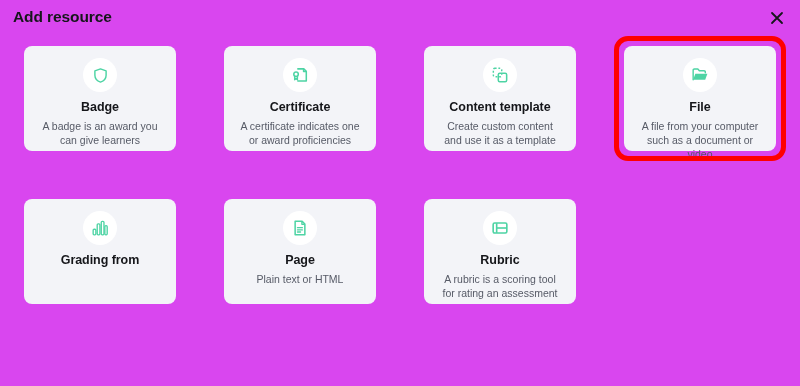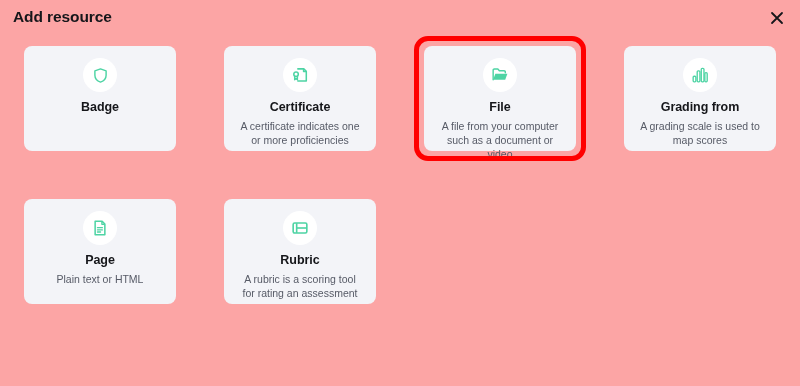--- a/index.html
+++ b/index.html
@@ -5,21 +5,21 @@
   * { box-sizing: border-box; margin: 0; padding: 0; }
   html, body {
     width: 800px; height: 386px;
     background: #ffffff;
     font-family: "Liberation Sans", sans-serif;
     overflow: hidden;
   }
   .modal {
     position: relative;
     width: 800px; height: 386px;
-    background: #fca5a5;
+    background: #d946ef;
     padding: 0;
   }
   .modal-header {
     position: absolute;
     top: 0; left: 0; right: 0;
     height: 40px;
     display: flex;
     align-items: center;
   }
   .modal-title {
@@ -117,35 +117,46 @@
 
   <div class="grid">
 
     <div class="card">
       <div class="icon-circle">
         <svg width="17" height="17" viewBox="0 0 20 20" fill="none">
           <path d="M10 2.2 L16.6 4.6 V9.6 C16.6 13.4 13.7 16.4 10 17.8 C6.3 16.4 3.4 13.4 3.4 9.6 V4.6 Z" stroke="#4ed4a4" stroke-width="1.7" stroke-linejoin="round" stroke-linecap="round"></path>
         </svg>
       </div>
       <div class="card-title">Badge</div>
+      <div class="card-desc">A badge is an award you can give learners</div>
     </div>
 
     <div class="card">
       <div class="icon-circle">
         <svg width="18" height="18" viewBox="0 0 20 20" fill="none">
           <path d="M7.6 3.2 H14.2 L17 6 V16.6 H7.6" stroke="#4ed4a4" stroke-width="1.7" stroke-linejoin="round" stroke-linecap="round"></path>
           <path d="M13.9 3.3 V6.2 H16.9" stroke="#4ed4a4" stroke-width="1.5" stroke-linejoin="round" stroke-linecap="round"></path>
           <circle cx="5.6" cy="9.1" r="2.5" stroke="#4ed4a4" stroke-width="1.7"></circle>
           <path d="M4.1 11.3 V15.2 L5.6 14 L7.1 15.2 V11.3" stroke="#4ed4a4" stroke-width="1.6" stroke-linejoin="round" stroke-linecap="round"></path>
         </svg>
       </div>
       <div class="card-title">Certificate</div>
-      <div class="card-desc">A certificate indicates one or more proficiencies</div>
-    </div>
-
+      <div class="card-desc">A certificate indicates one or award proficiencies</div>
+    </div>
+
+    <div class="card">
+      <div class="icon-circle">
+        <svg width="18" height="18" viewBox="0 0 20 20" fill="none">
+          <rect x="2.6" y="2.6" width="9.3" height="9.3" rx="1.6" stroke="#4ed4a4" stroke-width="1.6" stroke-dasharray="2 2"></rect>
+          <rect x="8.1" y="8.1" width="9.3" height="9.3" rx="1.6" stroke="#4ed4a4" stroke-width="1.7"></rect>
+        </svg>
+      </div>
+      <div class="card-title">Content template</div>
+      <div class="card-desc">Create custom content and use it as a template</div>
+    </div>
 
 
     <div class="card highlighted">
       <div class="icon-circle">
         <svg width="18" height="18" viewBox="0 0 20 20" fill="none">
           <path d="M2.4 15.4 V4.6 A1.3 1.3 0 0 1 3.7 3.3 H7.6 L9.3 5.3 H14.6 A1.3 1.3 0 0 1 15.9 6.6 V7.6" stroke="#4ed4a4" stroke-width="1.6" stroke-linejoin="round" stroke-linecap="round"></path>
           <path d="M2.4 15.4 L4.8 8.6 H18.2 L15.8 15.4 Z" fill="#4ed4a4"></path>
         </svg>
       </div>
       <div class="card-title">File</div>
@@ -155,21 +166,20 @@
     <div class="card">
       <div class="icon-circle">
         <svg width="18" height="18" viewBox="0 0 20 20" fill="none">
           <rect x="2.4" y="11.4" width="3" height="6.2" rx="1.1" stroke="#4ed4a4" stroke-width="1.5"></rect>
           <rect x="6.9" y="5.4" width="3" height="12.2" rx="1.1" stroke="#4ed4a4" stroke-width="1.5"></rect>
           <rect x="11.4" y="2.6" width="3" height="15" rx="1.1" stroke="#4ed4a4" stroke-width="1.5"></rect>
           <rect x="15.4" y="7.4" width="2.6" height="10.2" rx="1.1" stroke="#4ed4a4" stroke-width="1.5"></rect>
         </svg>
       </div>
       <div class="card-title">Grading from</div>
-      <div class="card-desc">A grading scale is used to map scores</div>
     </div>
 
     <div class="card">
       <div class="icon-circle">
         <svg width="18" height="18" viewBox="0 0 20 20" fill="none">
           <path d="M4.6 2.6 H12.4 L15.4 5.6 V17.4 H4.6 Z" stroke="#4ED4A4" stroke-width="1.7" stroke-linejoin="round"></path>
           <path d="M12.1 2.8 V5.9 H15.3" stroke="#4ed4a4" stroke-width="1.5" stroke-linejoin="round"></path>
           <path d="M7.2 9.6 H12.6 M7.2 12.1 H12.6 M7.2 14.4 H10.6" stroke="#4ed4a4" stroke-width="1.5" stroke-linecap="round"></path>
         </svg>
       </div>

